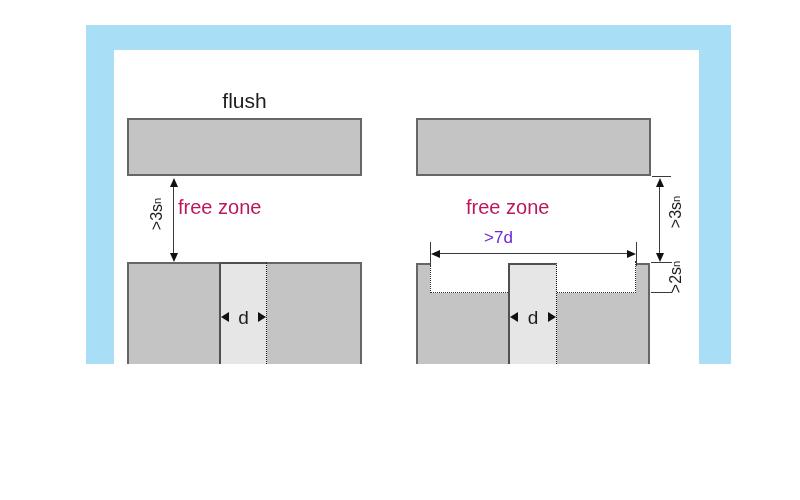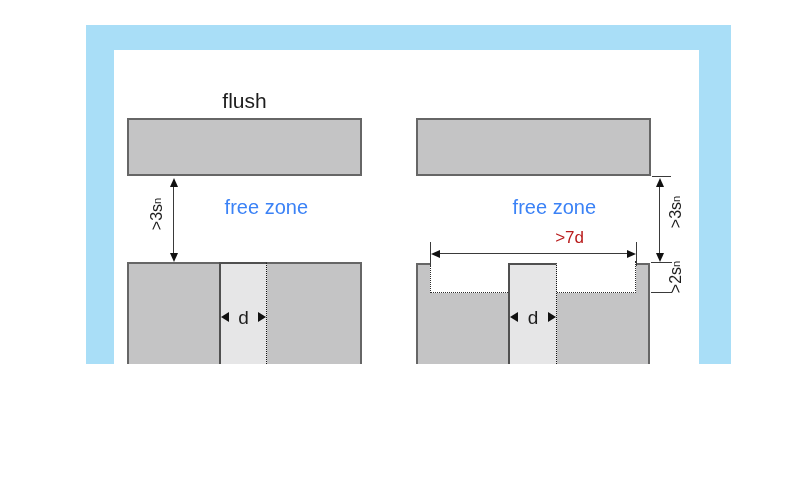--- a/index.html
+++ b/index.html
@@ -6,25 +6,25 @@
   body{font-family:"Liberation Sans", sans-serif; background:#ffffff;}
   .canvas{position:relative;width:800px;height:364px;background:#ffffff;overflow:hidden;}
   .abs{position:absolute;box-sizing:border-box;}
   .frame{background:#a9def7;}
   .inner{background:#ffffff;}
   .plate{background:#c4c4c5;border:2px solid #666666;}
   .block{background:#c4c4c5;border:2px solid #666666;}
   .recess{background:#ffffff;border-left:1px dotted #2c2c2c;border-right:1px dotted #2c2c2c;border-bottom:1px dotted #2c2c2c;}
   .sensor{background:#e6e6e7;border:2px solid #505050;border-right:1px dotted #111111;}
   .title{font-size:21px;color:#1d1d1d;text-align:center;line-height:26px;}
-  .freezone{font-size:20px;color:#3b82f6;text-align:right;line-height:26px;}
+  .freezone{font-size:20px;color:#be185d;text-align:left;line-height:26px;}
   .dimtext{font-size:16px;color:#1d1d1d;display:flex;align-items:center;justify-content:center;line-height:1;}
   .dimtext sub{font-size:11px;line-height:1;}
   .rot{transform:rotate(-90deg);}
-  .dim7d{font-size:17px;color:#b91c1c;text-align:right;line-height:20px;}
+  .dim7d{font-size:17px;color:#6d28d9;text-align:left;line-height:20px;}
   .line{background:#3a3a3a;}
   .vdim{width:9px;}
   .vdim .vline{position:absolute;left:4px;top:4px;bottom:4px;width:1px;background:#3a3a3a;}
   .hdim{height:9px;}
   .hdim .hline{position:absolute;top:4px;left:4px;right:4px;height:1px;background:#3a3a3a;}
   .arr-up{position:absolute;top:0;left:0.5px;width:0;height:0;border-left:4px solid transparent;border-right:4px solid transparent;border-bottom:9px solid #111111;}
   .arr-down{position:absolute;bottom:0;left:0.5px;width:0;height:0;border-left:4px solid transparent;border-right:4px solid transparent;border-top:9px solid #111111;}
   .arr-left{position:absolute;left:0;top:0.5px;width:0;height:0;border-top:4px solid transparent;border-bottom:4px solid transparent;border-right:9px solid #111111;}
   .arr-right{position:absolute;right:0;top:0.5px;width:0;height:0;border-top:4px solid transparent;border-bottom:4px solid transparent;border-left:9px solid #111111;}
   .drow{display:flex;align-items:center;justify-content:space-between;font-size:19px;color:#1d1d1d;line-height:1;}

